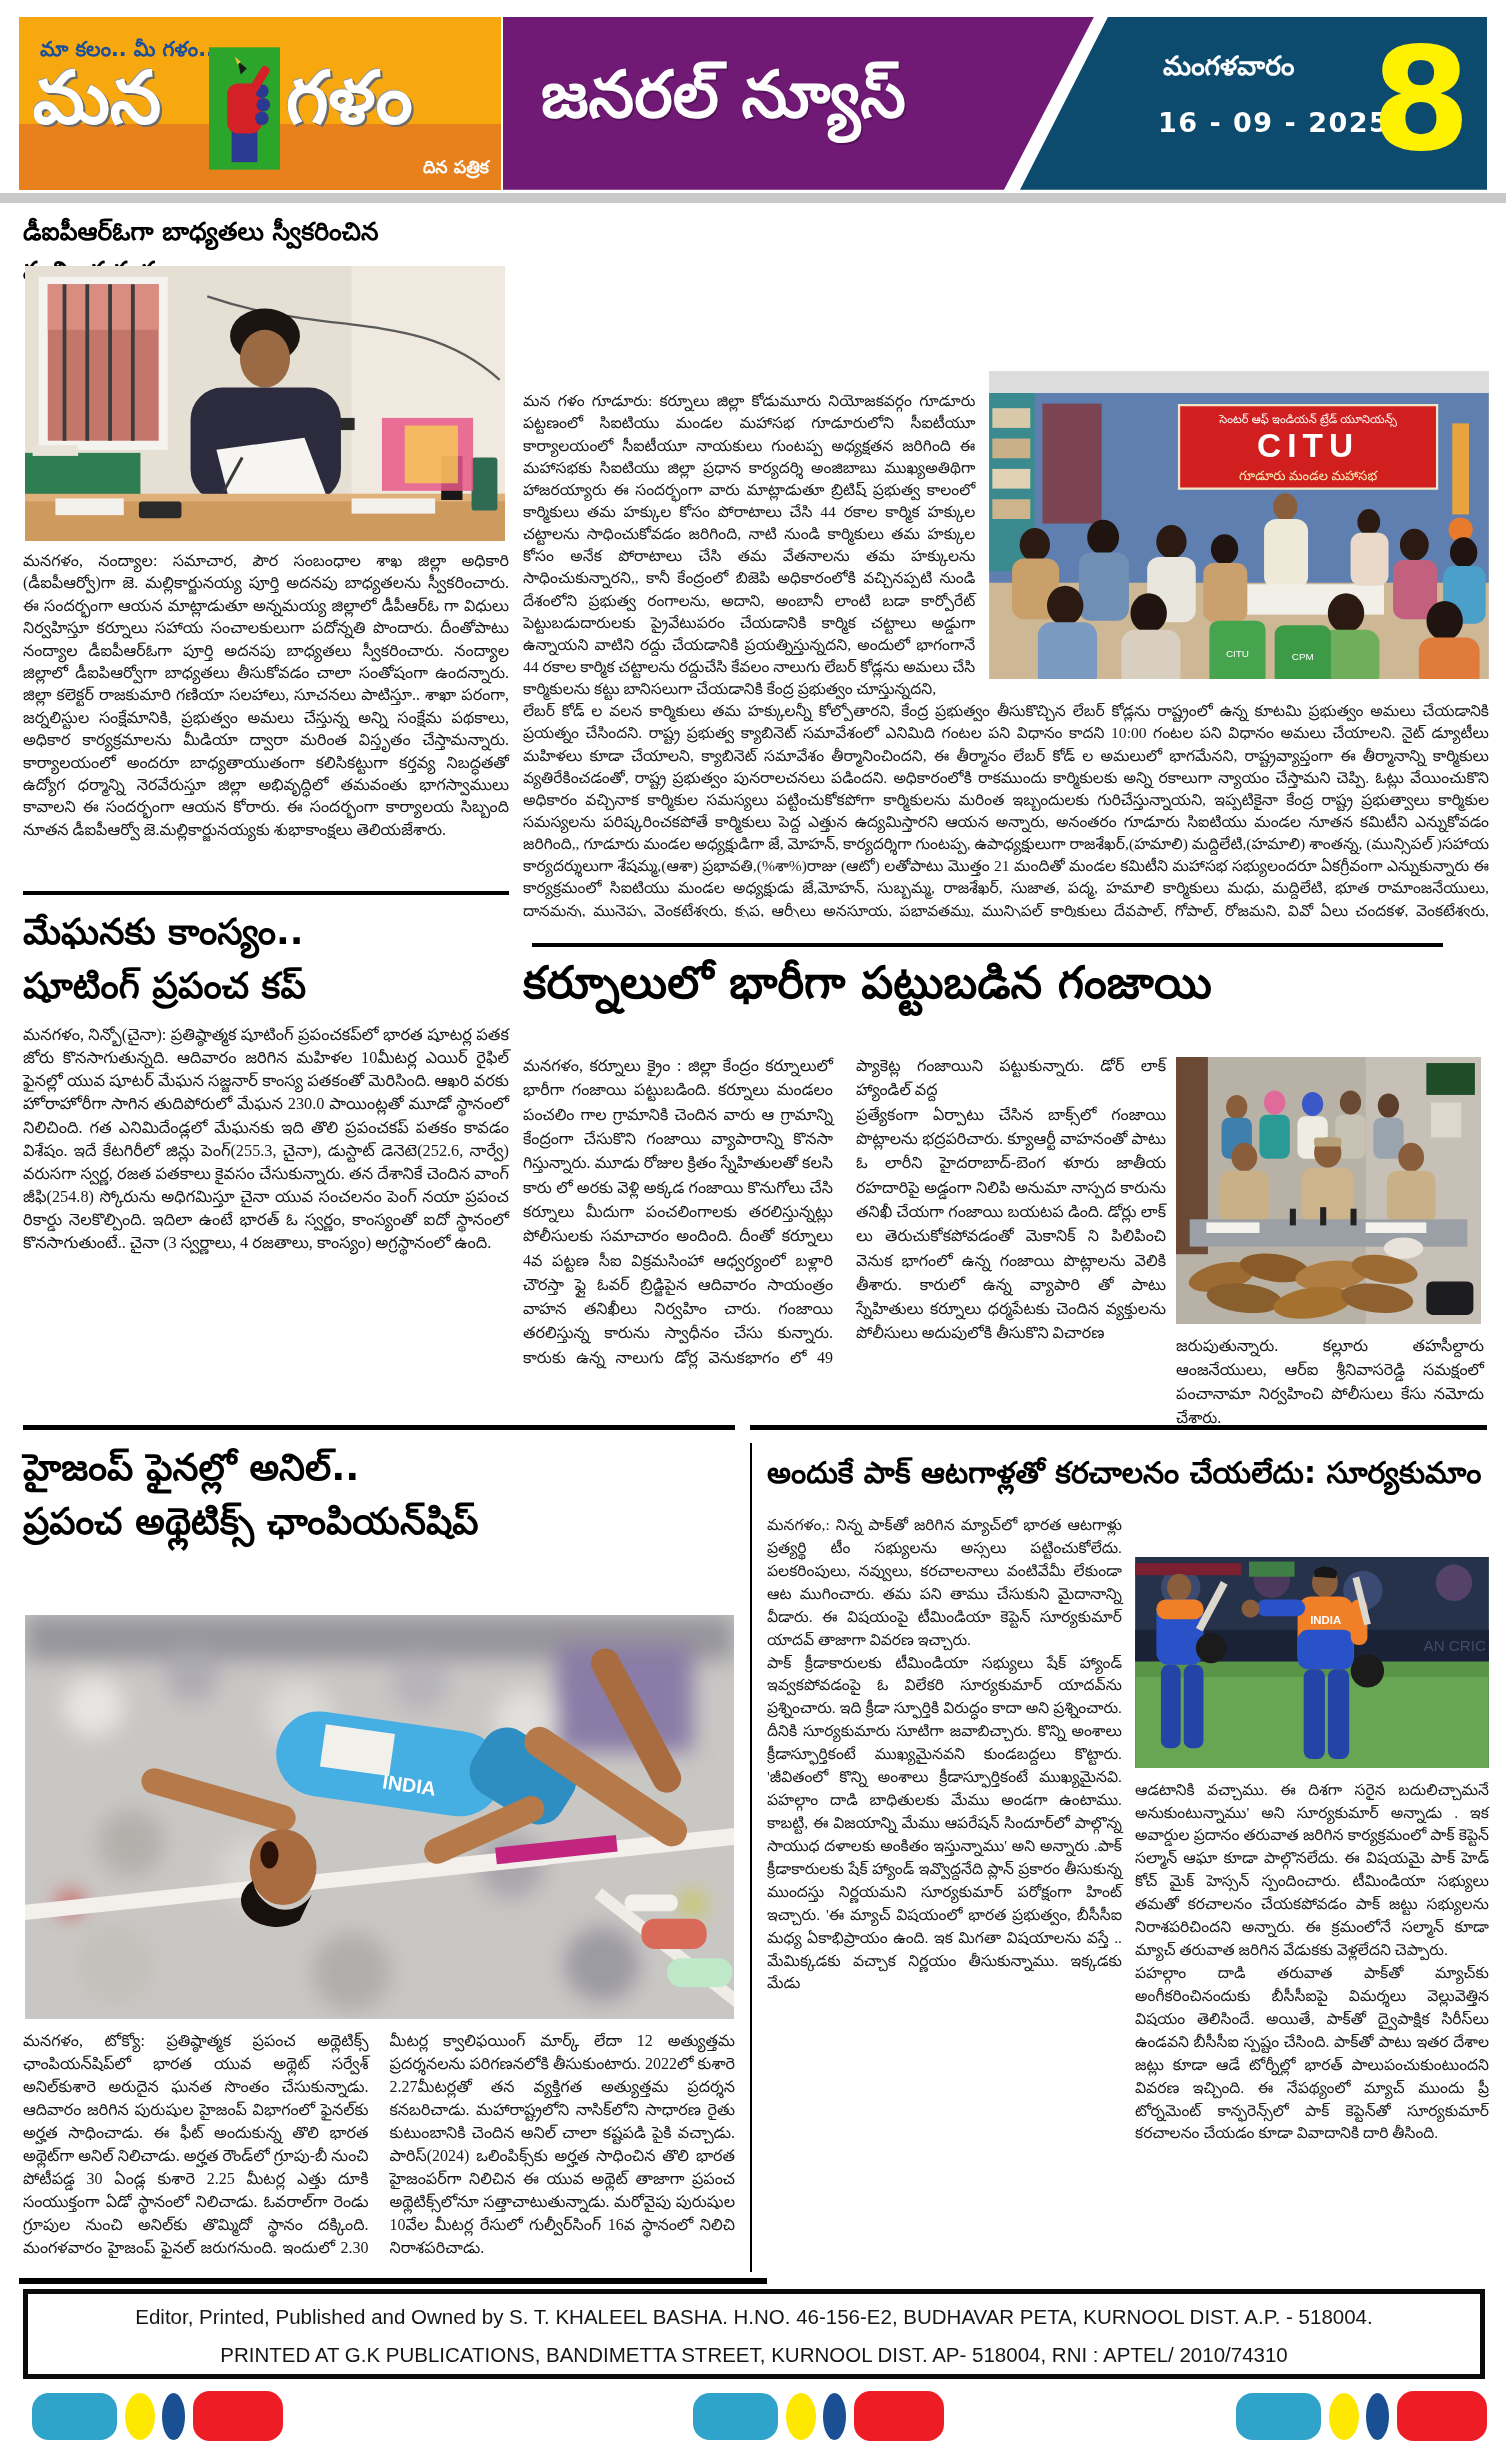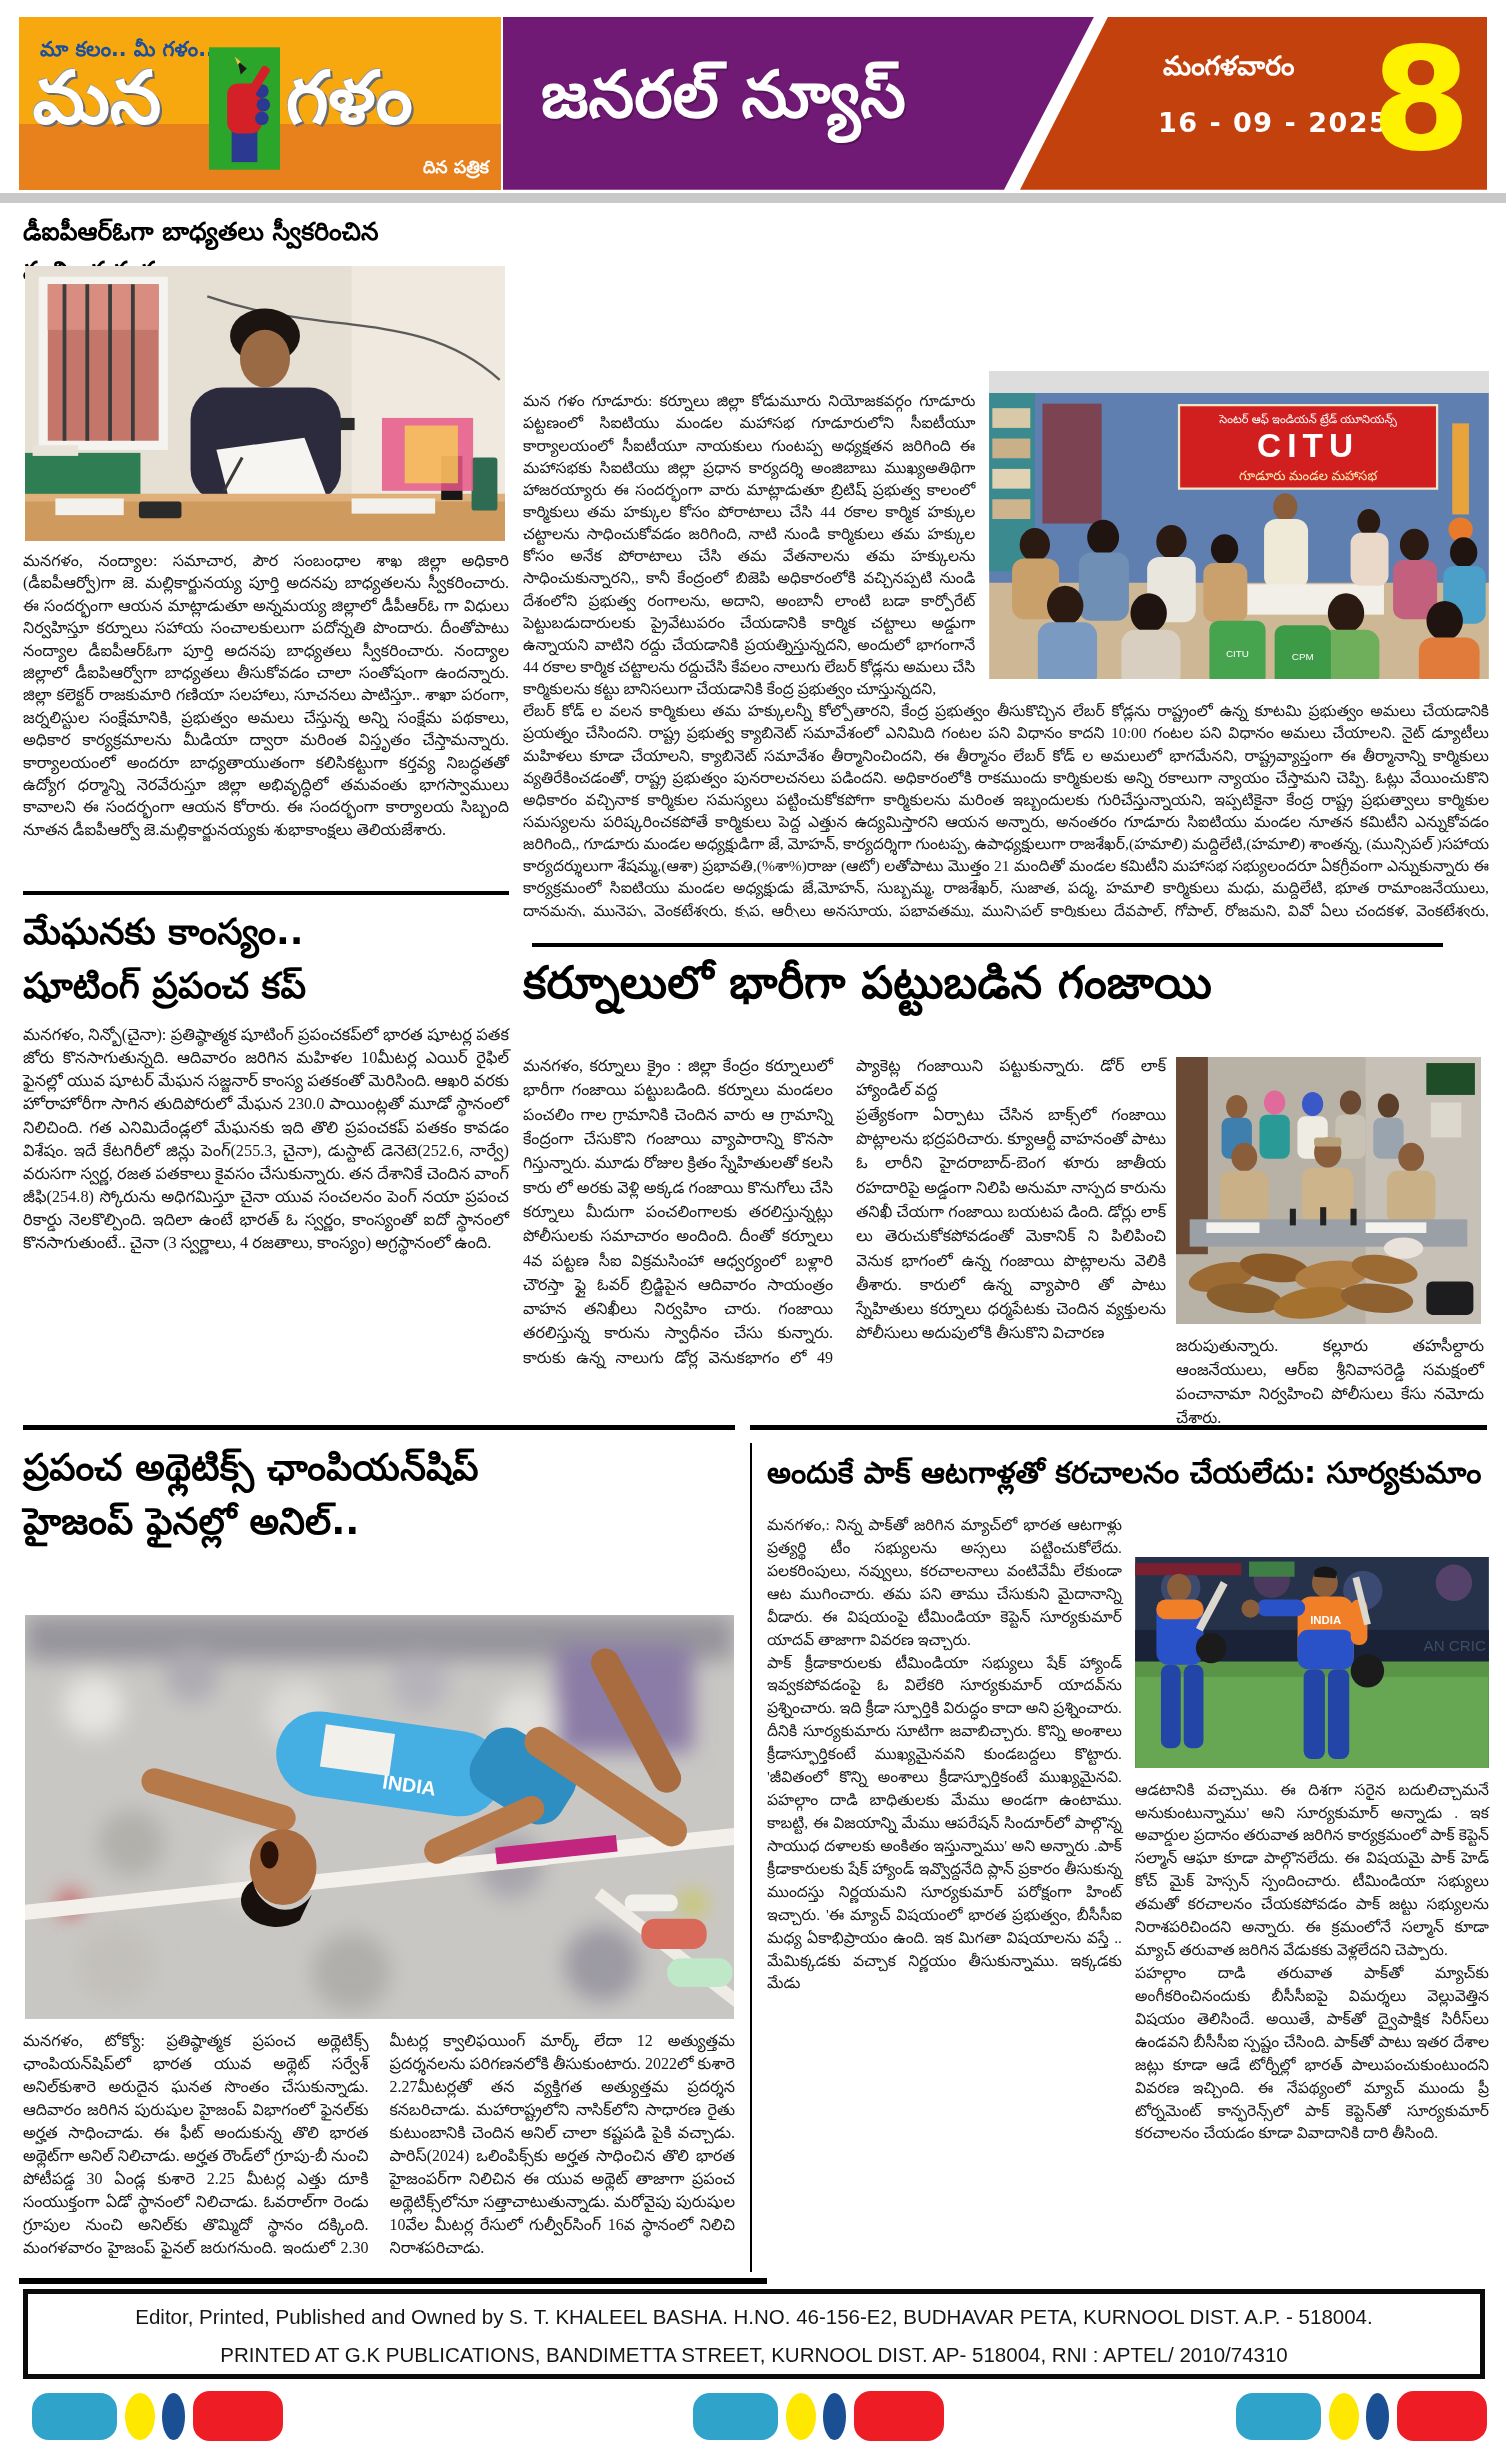--- a/index.html
+++ b/index.html
@@ -12,21 +12,21 @@
   .tagline{left:21px;top:20px;font-family:"DejaVu Sans",sans-serif;font-weight:bold;font-size:20.5px;color:#1A4F9D;}
   .logoword{top:44px;font-family:"DejaVu Sans",sans-serif;font-weight:bold;font-size:73px;color:#fff;
             text-shadow:2.3px 2.3px 0 #6b6b6b,-0.8px -0.8px 0 #9b9b9b;line-height:1;}
   .logo-left{left:13.7px;} .logo-right{left:267px;}
   .logo-green{left:190px;top:30px;width:71px;height:123px;}
   .logo-sub{right:12px;bottom:9px;font-family:"DejaVu Sans",sans-serif;font-weight:bold;font-size:17.5px;color:#fff;}
   .mast-mid{left:484px;top:0;width:591px;height:173px;background:#701a75;
             clip-path:polygon(0 0,100% 0,calc(100% - 90px) 100%,0 100%);text-decoration:underline;}
   .mast-mid-title{left:38px;top:39px;width:471px;font-family:"DejaVu Sans",sans-serif;font-weight:bold;
             font-size:65px;color:#fff;line-height:1.2;text-shadow:1.5px 2.3px 0 rgba(0,0,0,.25);}
-  .mast-right{left:981px;top:0;width:487px;height:173px;background:#c2410c;
+  .mast-right{left:981px;top:0;width:487px;height:173px;background:#0c4a6e;
             clip-path:polygon(108px 0,100% 0,100% 100%,20px 100%);}
   .mast-day{left:163px;top:33px;font-family:"DejaVu Sans",sans-serif;font-weight:bold;font-size:26.6px;color:#fff;}
   .mast-date{left:158px;top:90px;font-family:"DejaVu Sans",sans-serif;font-weight:bold;font-size:27px;color:#fff;letter-spacing:1.5px;}
   .mast-page{right:16.7px;top:0px;width:99px;text-align:center;font-family:"DejaVu Sans",sans-serif;
             font-weight:bold;font-size:143px;line-height:166px;color:#FFF200;}
   #graybar{left:0;top:193px;width:1507px;height:10px;background:#C9C9C9;}
   
   .headline{font-family:"DejaVu Sans",sans-serif;font-weight:900;color:#000;}
   .body-text{text-align:justify;white-space:pre-line;color:#161616;}
   .rule{background:#000;}
@@ -260,22 +260,22 @@
         <ellipse cx="265" cy="318" rx="48" ry="19" fill="#8f6130" transform="rotate(6 265 318)"></ellipse>
         <ellipse cx="300" cy="252" rx="26" ry="14" fill="#e8e2da"></ellipse>
       </g>
       <rect x="330" y="296" width="62" height="44" rx="8" fill="#1d1d1f"></rect>
     </svg>
   </div>
   <div id="ganja-tail" class="abs body-text">జరుపుతున్నారు. కల్లూరు తహసీల్దారు ఆంజనేయులు, ఆర్ఐ శ్రీనివాసరెడ్డి సమక్షంలో పంచానామా నిర్వహించి పోలీసులు కేసు నమోదు చేశారు.</div>
 
   <div id="rule-left-2" class="abs rule"></div>
   <div id="hj-headline" class="abs headline">
+    <div>హైజంప్ ఫైనల్లో అనిల్..</div>
     <div>ప్రపంచ అథ్లెటిక్స్ ఛాంపియన్‌షిప్</div>
-    <div>హైజంప్ ఫైనల్లో అనిల్..</div>
   </div>
   <div id="hj-photo" class="photo abs">
     <svg width="709" height="404" viewBox="0 0 934 532">
       <defs>
           <filter id="blur1" x="-20%" y="-20%" width="140%" height="140%">
             <feGaussianBlur stdDeviation="14"></feGaussianBlur>
           </filter>
         </defs>
       <rect width="934" height="532" fill="#c9c7c4"></rect>
       <g filter="url(#blur1)">

